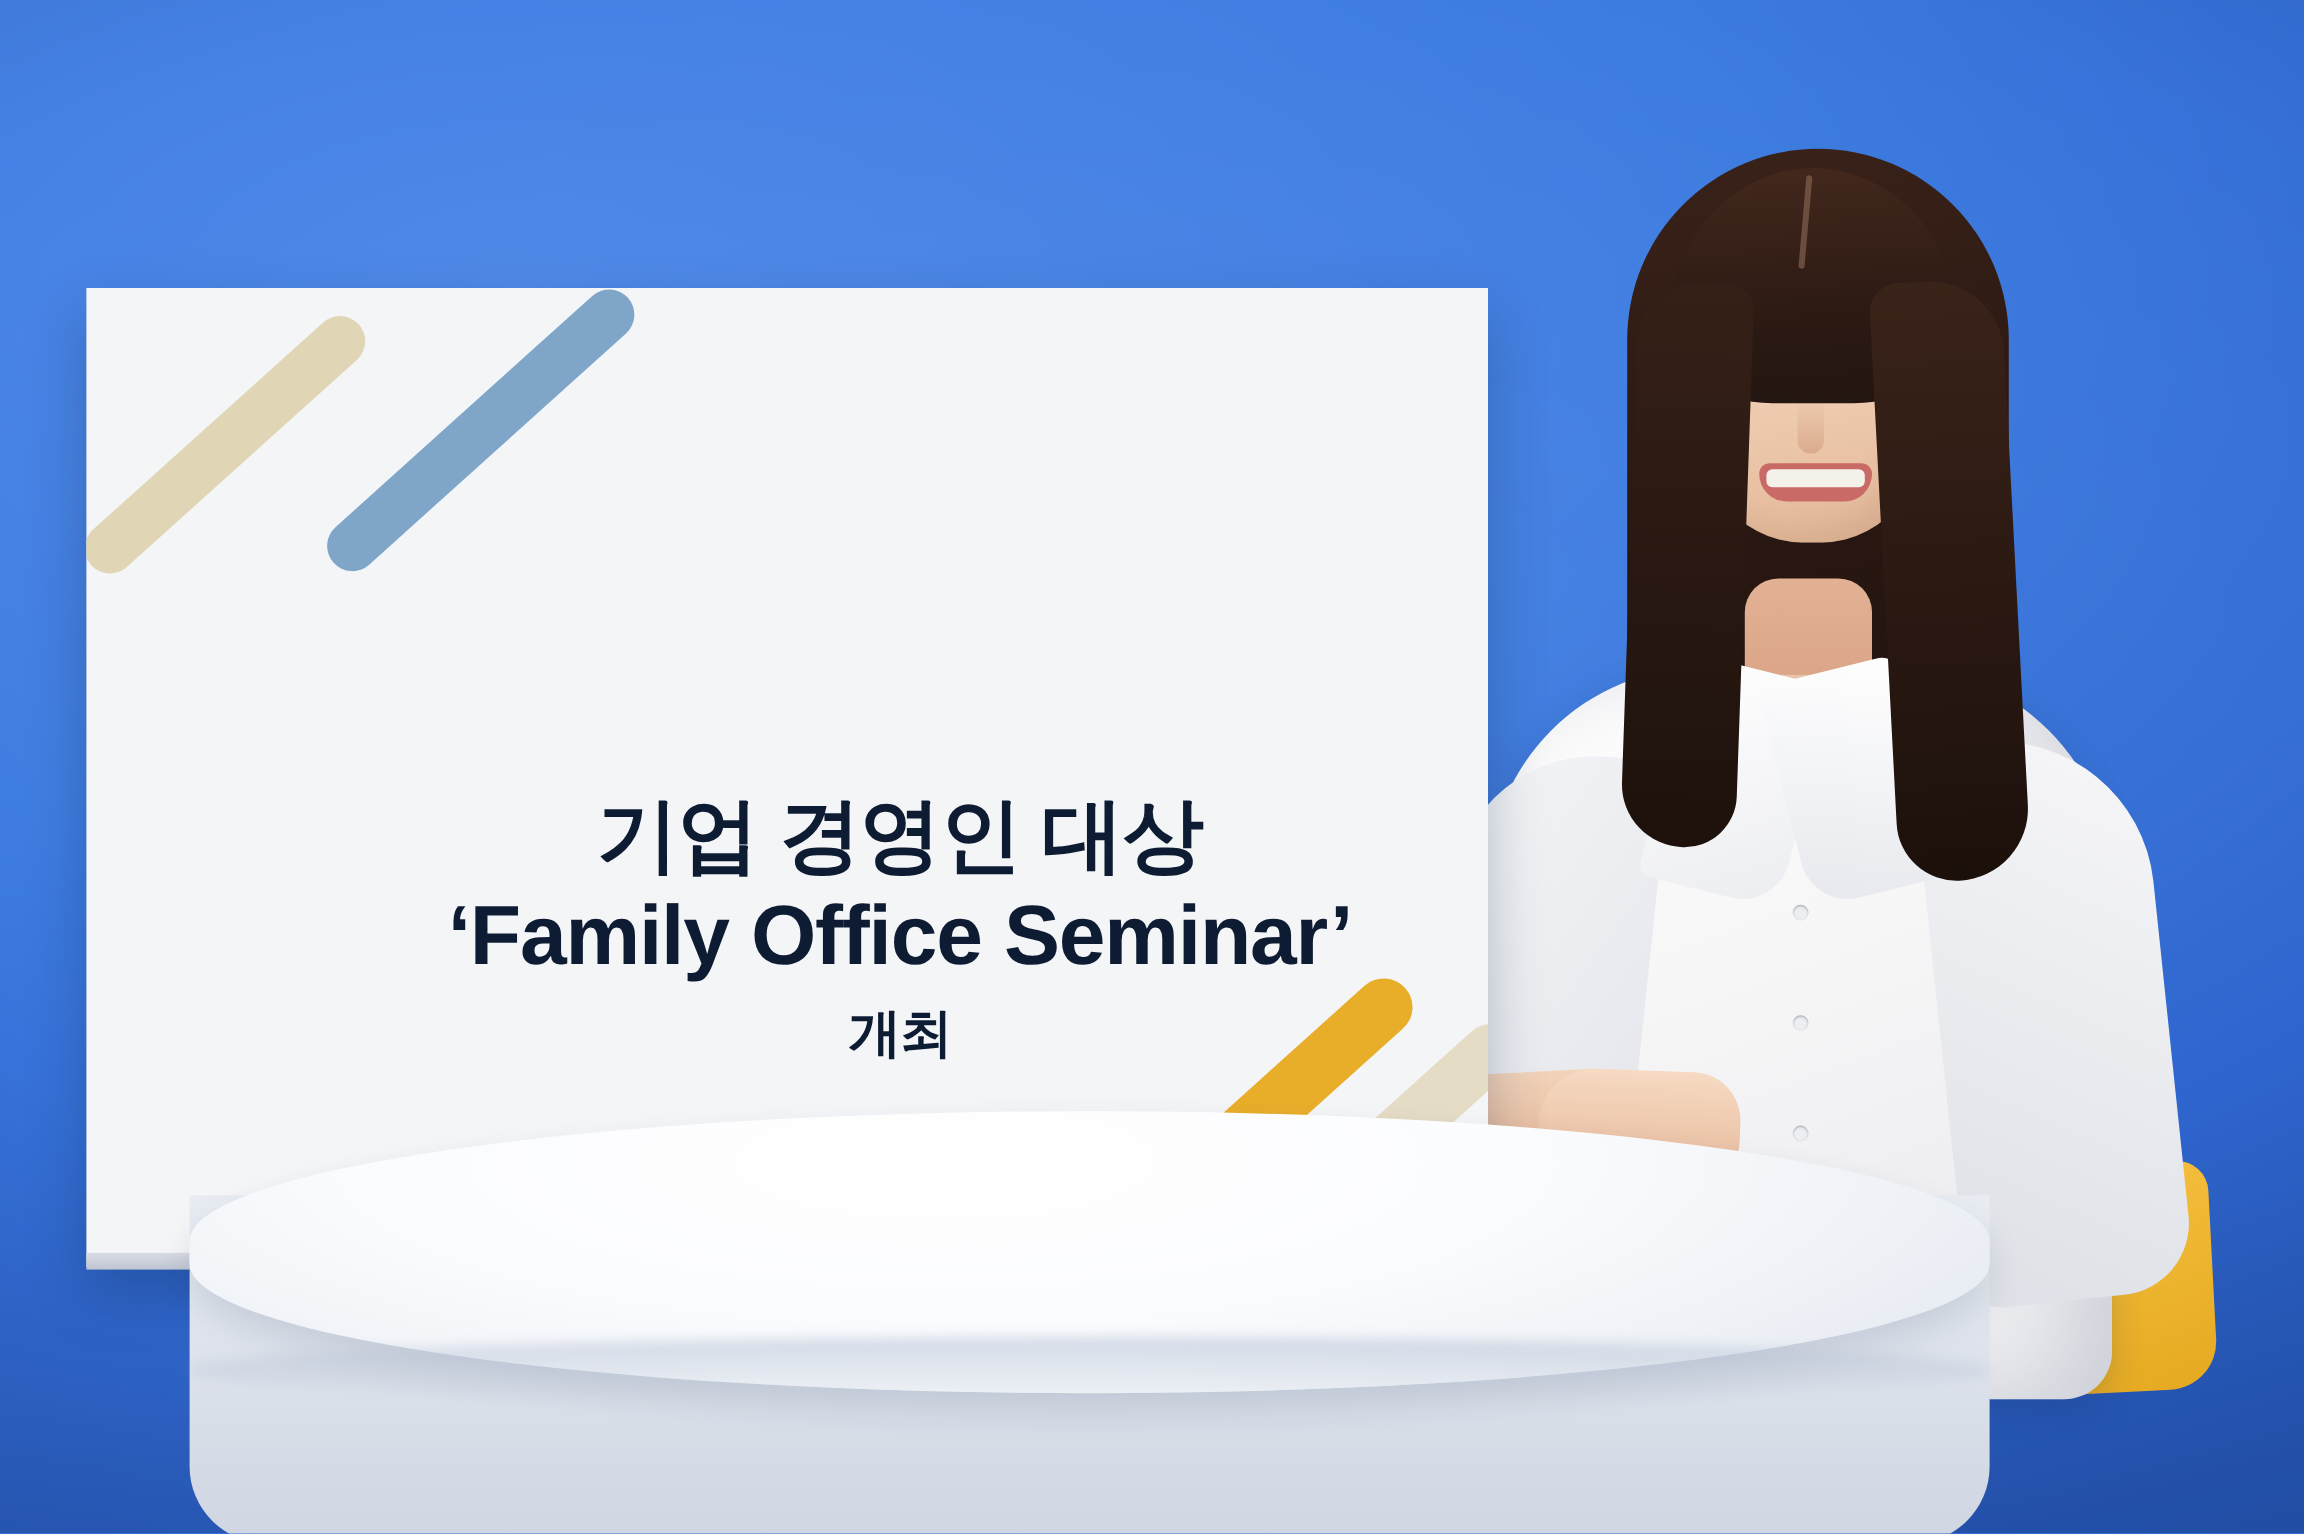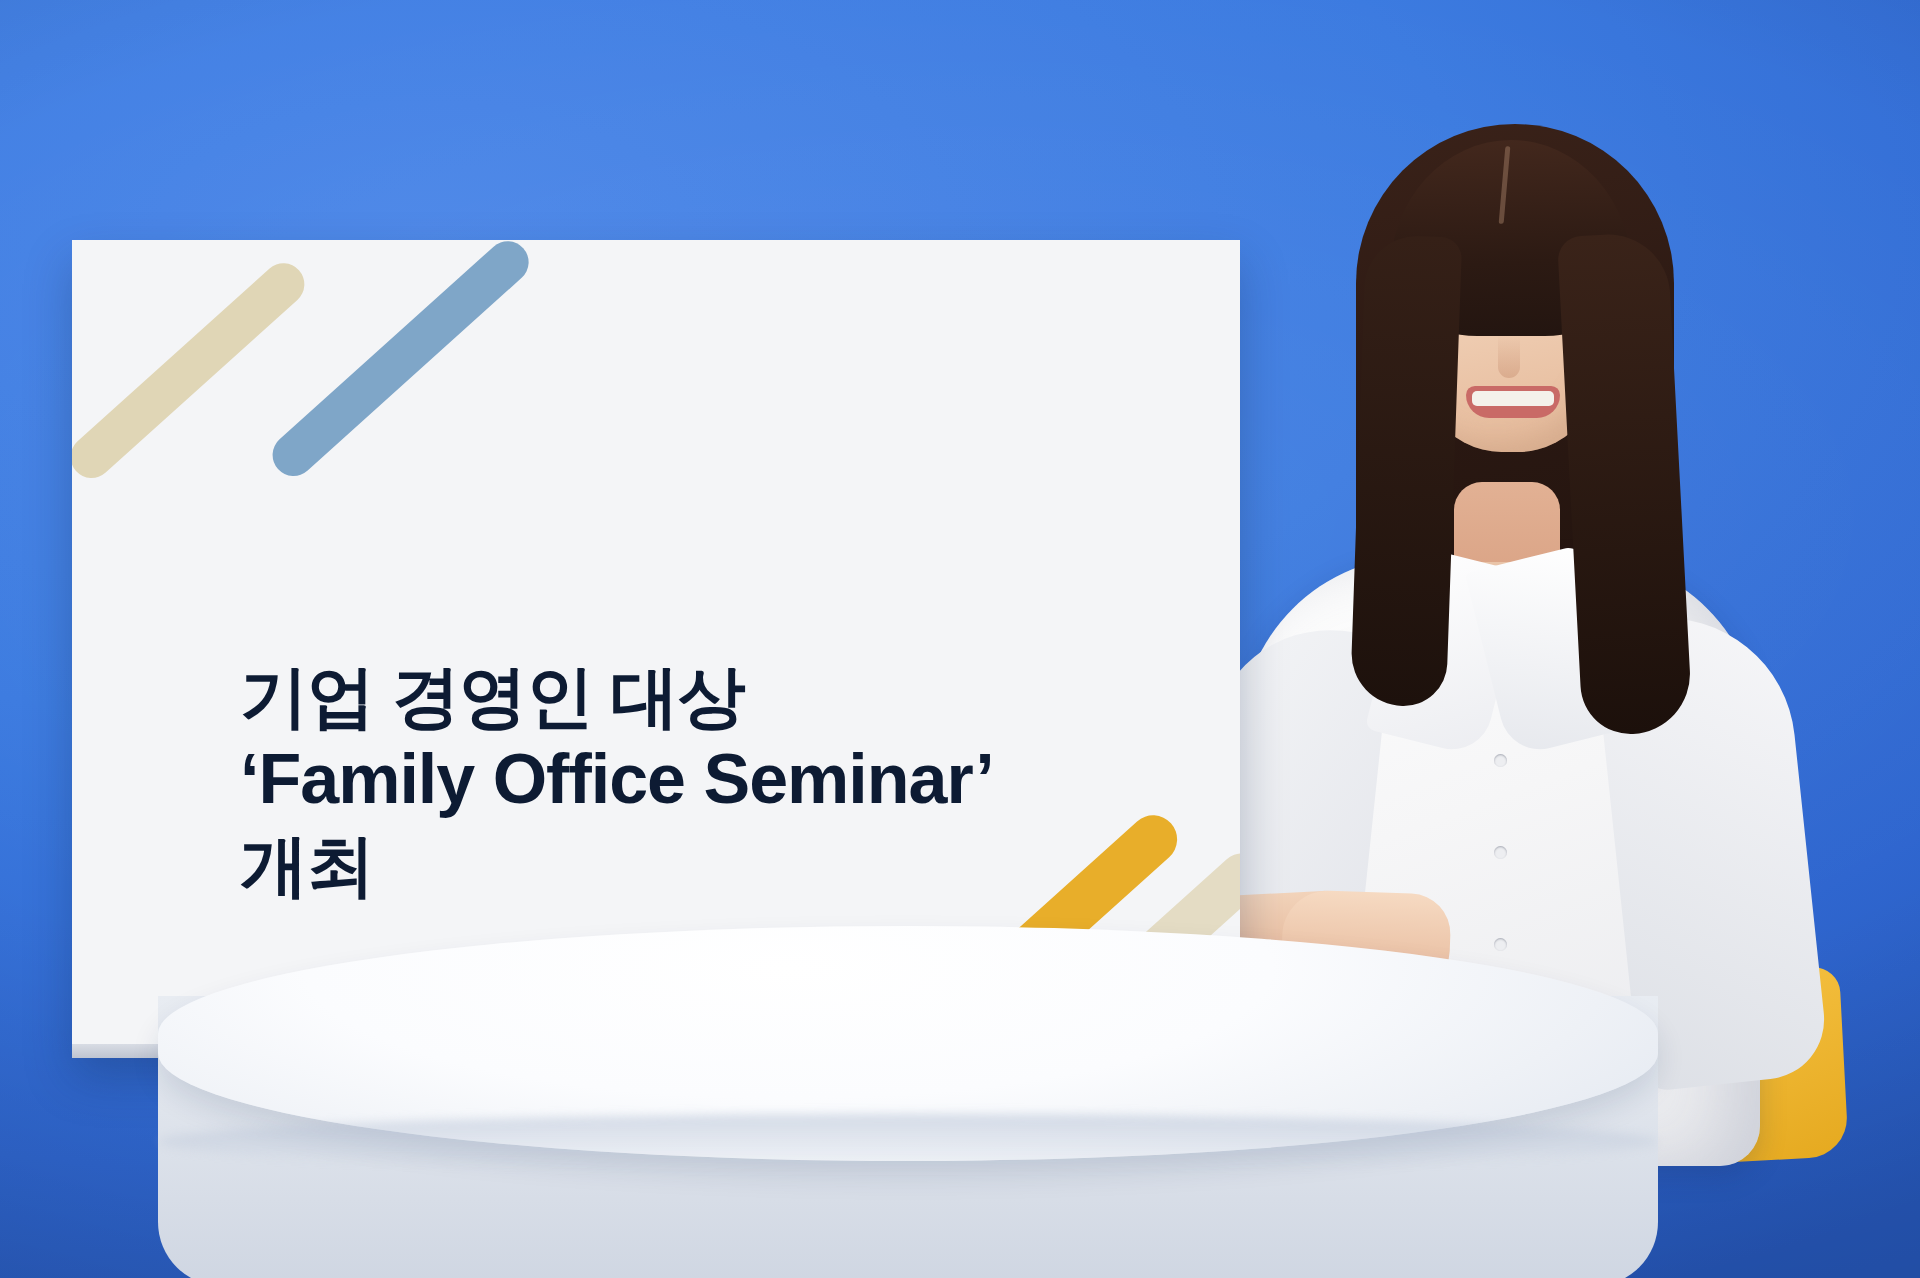--- a/index.html
+++ b/index.html
@@ -209,24 +209,24 @@
   }
   .bar-cream{
     left:1016px;top:752px;width:230px;height:46px;
     background:#E4DCC4;transform:rotate(-42deg);transform-origin:left center;
   }
 
   .headline{
     position:absolute;left:168px;top:418px;width:1020px;
     color:#0D1B33;font-weight:800;letter-spacing:-1px;line-height:1.14;
   }
-  .hl-line{display:block;white-space:nowrap;}
+  .hl-line{display:block;white-space:nowrap;text-align:center;}
   .hl-1{font-size:68px;}
   .hl-2{font-size:70px;margin-top:4px;}
-  .hl-3{font-size:68px;margin-top:8px;}
+  .hl-3{font-size:44px;margin-top:18px;}
 
   
   .board-lip{
     position:absolute;left:72px;top:1044px;width:1168px;height:14px;
     background:linear-gradient(180deg,#D8DCE4,#BFC5D1);
   }
 </style>
 </head>
 <body>
 

